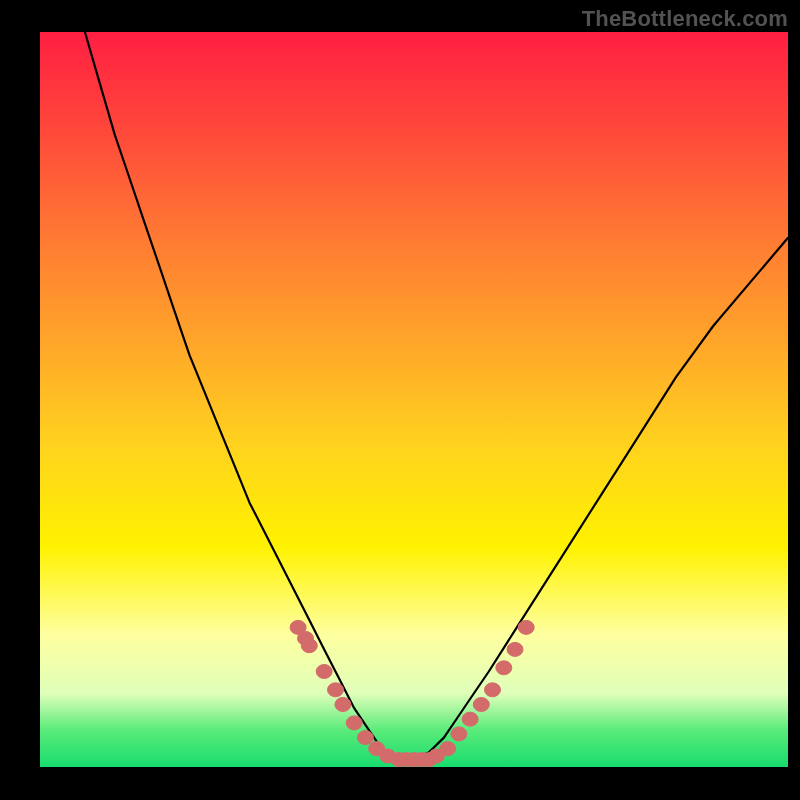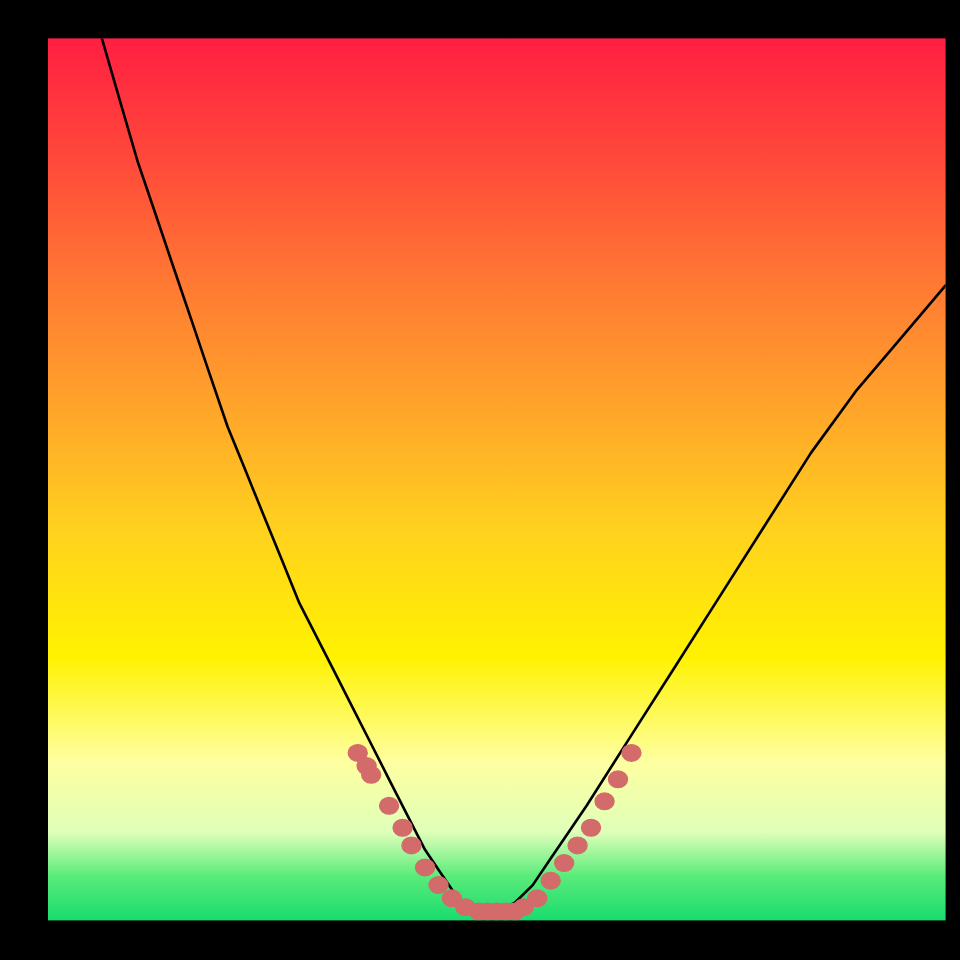--- a/index.html
+++ b/index.html
@@ -52,20 +52,21 @@
     left: 0;
     top: 0;
     width: 100%;
     height: 100%;
   }
 </style>
 </head>
 <body>
 
 <div class="frame">
+  <div class="watermark">TheBottleneck.com</div>
 
   <div class="plot-area">
     <svg class="curve" viewBox="0 0 748 735" preserveAspectRatio="none">
       <path id="curve-path" fill="none" stroke="#000000" stroke-width="2.2" stroke-linecap="round" stroke-linejoin="round" d="M44.9 0.0 L59.8 51.4 L74.8 102.9 L89.8 147.0 L104.7 191.1 L119.7 235.2 L134.6 279.3 L149.6 323.4 L164.6 360.1 L179.5 396.9 L194.5 433.7 L209.4 470.4 L224.4 499.8 L239.4 529.2 L254.3 558.6 L269.3 588.0 L284.2 617.4 L299.2 646.8 L314.2 676.2 L329.1 698.3 L344.1 720.3 L359.0 727.6 L374.0 727.6 L389.0 720.3 L403.9 705.6 L418.9 683.5 L433.8 661.5 L448.8 639.5 L486.2 580.6 L523.6 521.9 L561.0 463.1 L598.4 404.3 L635.8 345.4 L673.2 294.0 L710.6 249.9 L748.0 205.8"></path>
       <g id="marker-group">
           <ellipse cx="258.1" cy="595.4" rx="8" ry="7" fill="#d36b6b" stroke="#d36b6b" stroke-width="1"></ellipse>
           <ellipse cx="265.5" cy="606.4" rx="8" ry="7" fill="#d36b6b" stroke="#d36b6b" stroke-width="1"></ellipse>
           <ellipse cx="269.3" cy="613.7" rx="8" ry="7" fill="#d36b6b" stroke="#d36b6b" stroke-width="1"></ellipse>
           <ellipse cx="284.2" cy="639.5" rx="8" ry="7" fill="#d36b6b" stroke="#d36b6b" stroke-width="1"></ellipse>
           <ellipse cx="295.5" cy="657.8" rx="8" ry="7" fill="#d36b6b" stroke="#d36b6b" stroke-width="1"></ellipse>

